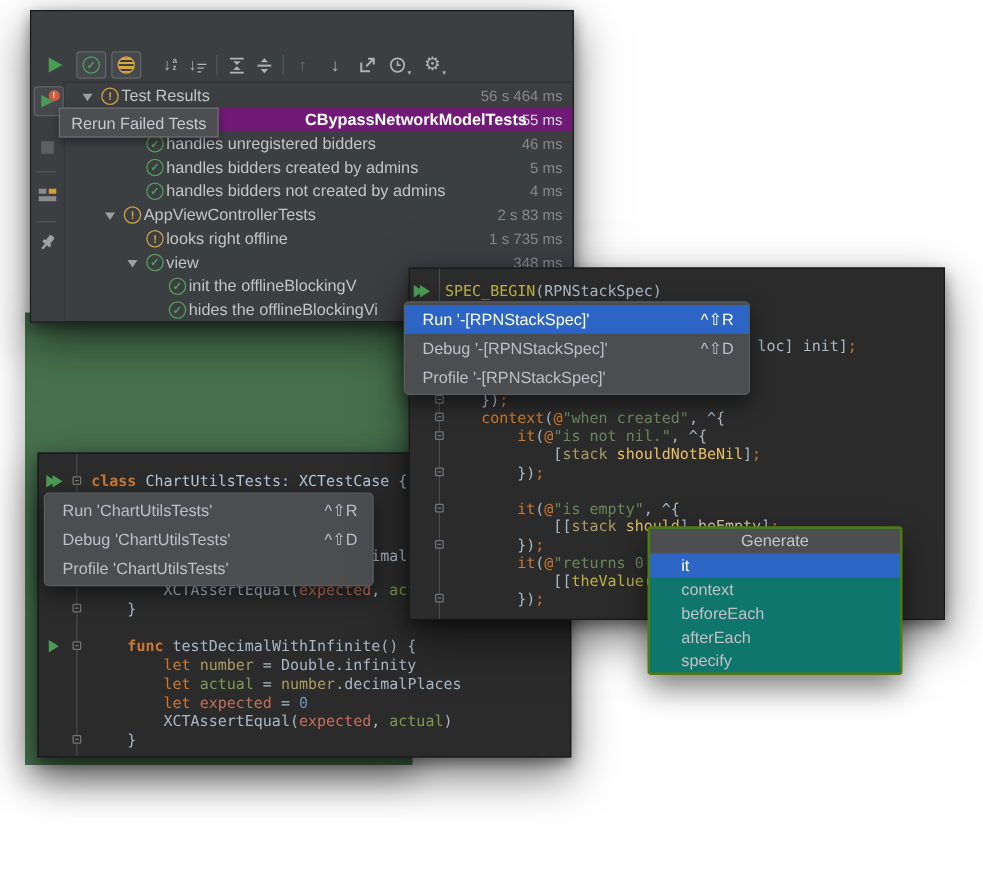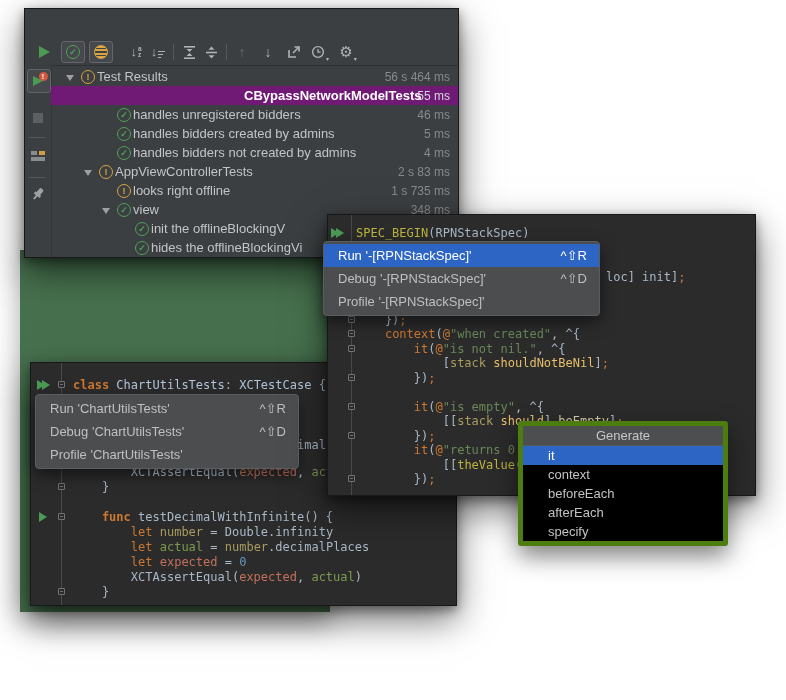--- a/index.html
+++ b/index.html
@@ -86,21 +86,21 @@
   .tk-m2{color:#d6cfa6;} .tk-plain{color:#a9b7c6;} .tk-vtan{color:#a89c60;}
   .tk-vsalmon{color:#c4705c;} .tk-vgreen{color:#7d9a50;} .tk-num{color:#6897bb;} .tk-cname{color:#b3c6da;}
   
   .menu{position:absolute;background:#4b4d4f;border:1px solid #5b5e60;border-radius:4px;
        box-shadow:0 6px 16px rgba(0,0,0,.5);padding:2px 0;z-index:8;}
   .mi{height:23px;display:flex;align-items:center;padding:0 12px 0 14px;font-size:13px;color:#bdc0c2;}
   .mi .sc{margin-left:auto;padding-left:30px;color:#bdc0c2;}
   .mi.sel{background:#2d65c4;color:#ffffff;}
   .mi.sel .sc{color:#ffffff;}
   
-  #generate-popup{position:absolute;left:518px;top:421px;width:200px;background:#000000;border:5px solid #4d7c0f;
+  #generate-popup{position:absolute;left:518px;top:421px;width:200px;background:#0f766e;border:2px solid #4d7c0f;
        border-radius:3px;z-index:10;box-shadow:0 10px 24px rgba(0,0,0,.5);overflow:hidden;}
   #generate-title{height:19px;background:#4c4e50;color:#c5c7c9;font-size:13px;display:flex;align-items:center;justify-content:center;border-bottom:1px solid #58595b;}
   .gp-item{height:19px;display:flex;align-items:center;padding-left:25px;font-size:13px;color:#c0c2c4;}
   .gp-item.sel{background:#2d65c4;color:#ffffff;}
 </style>
 </head>
 <body>
 
 <div id="green-block"></div>
 
@@ -305,20 +305,23 @@
       <div class="trow" style="top: 173px;">
         <span style="width:64px;flex:none"></span>
         <span class="slot"></span>
         <span class="slot">
           <span class="nico pass">✓</span>
         </span>
         <span class="lbl">hides the offlineBlockingVi</span>
         <span class="dur"></span>
       </div>
     </div>
+  <div id="rerun-tooltip">
+    <span>Rerun Failed Tests</span>
+  </div>
 </div>
 
 <div id="swift-editor" class="win editor">
   <div class="gutter-line" style="left:30px"></div>
   <div class="run-glyph2" style="left:6px;top:17px">
       <span class="gtri"></span>
       <span class="gtri"></span>
     </div>
   <div class="run-glyph2" style="left:8px;top:149px">
       <span class="gtri"></span>

